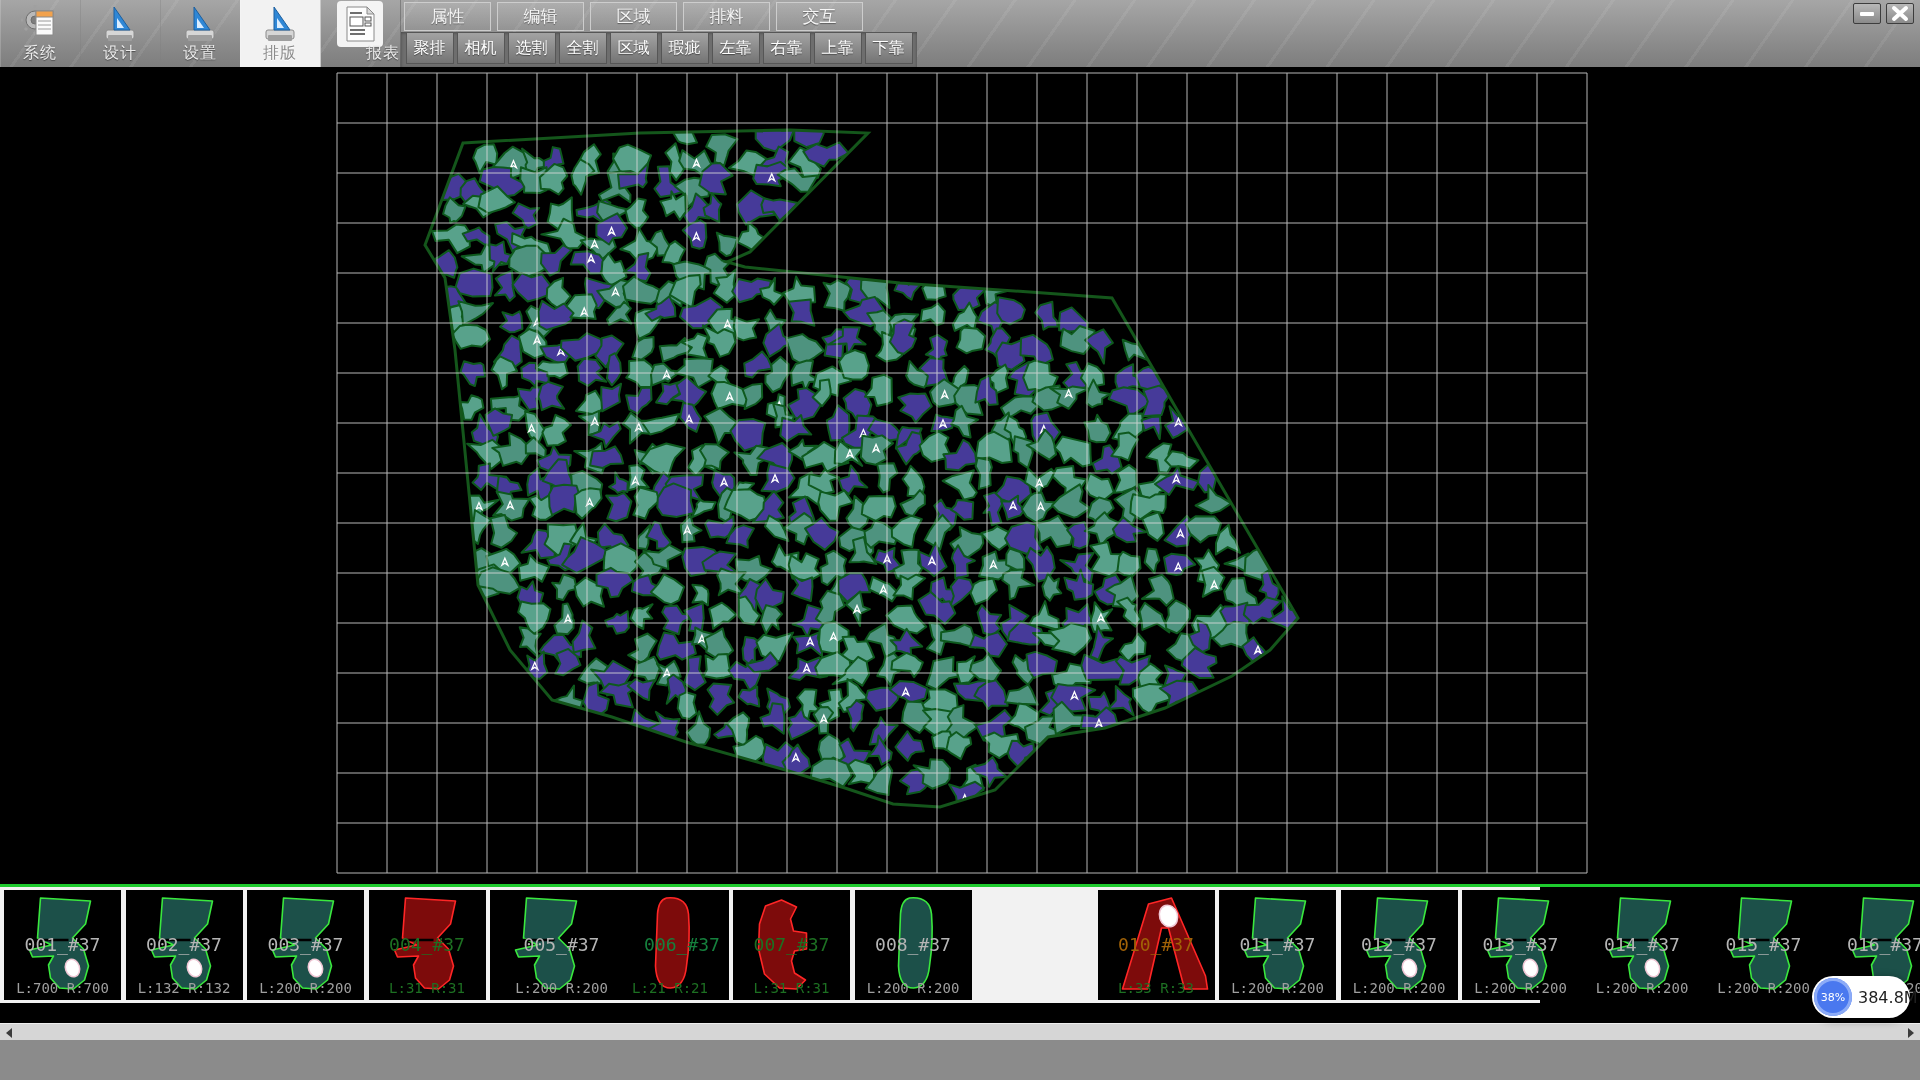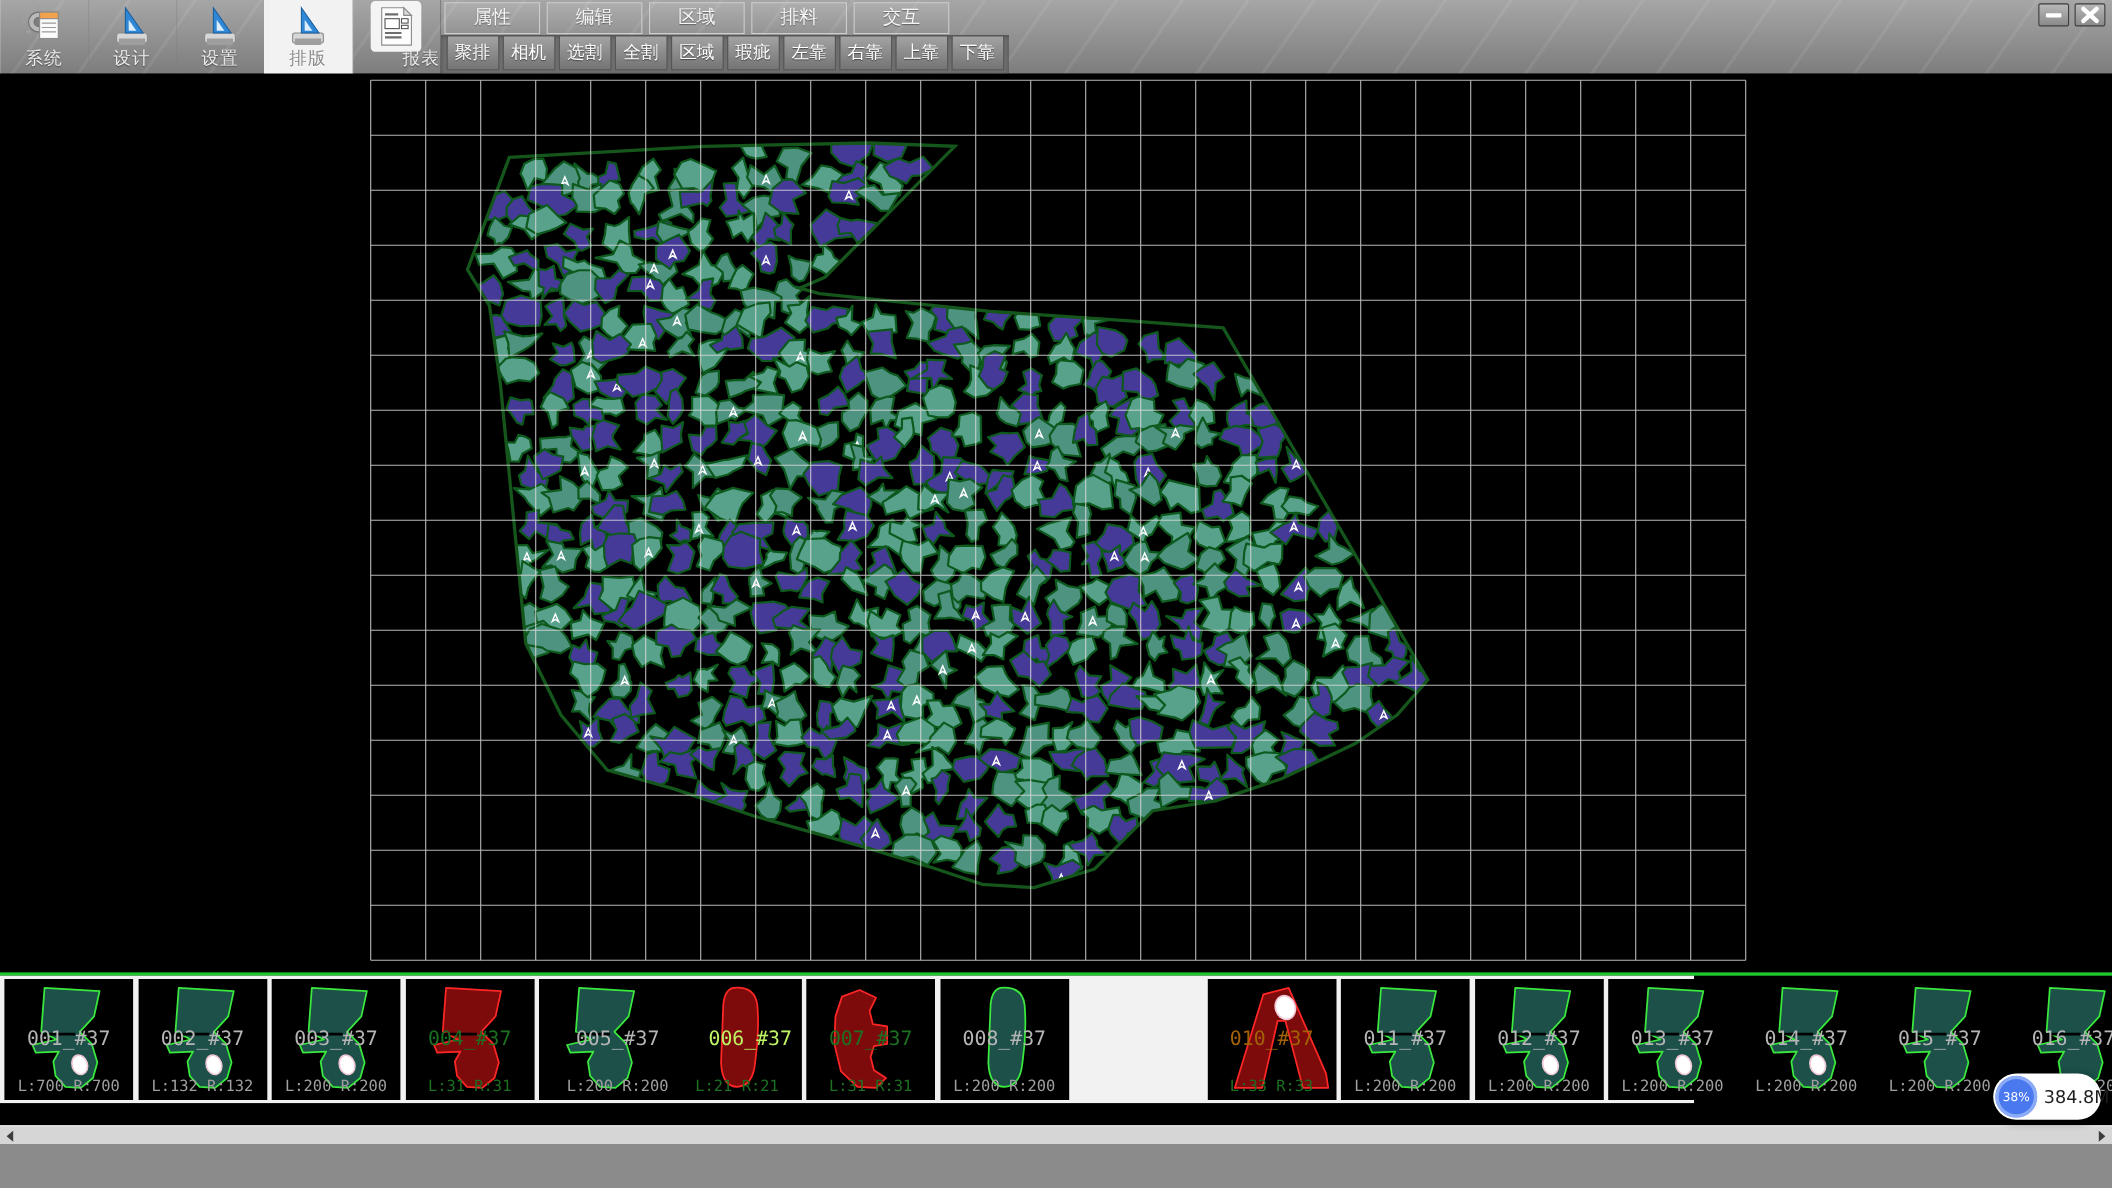--- a/index.html
+++ b/index.html
@@ -868,21 +868,21 @@
         </svg>
         <div class="thumb-label" style="color: rgb(181, 181, 181);">005_#37</div>
         <div class="thumb-lr" style="color: rgb(159, 159, 159);">L:200 R:200</div>
       </div>
       <div class="thumb-cell" style="left: 611.5px; width: 117px;">
         <svg width="117" height="110" viewBox="0 0 100 110">
           <g transform="translate(8,4)">
             <path d="M38,4 Q58,2 60,20 Q62,45 58,72 Q56,93 42,94 Q28,94 27,72 L29,20 Q30,6 38,4 Z" fill="#7d0b0b" stroke="#ff2626" stroke-width="1.6"></path>
           </g>
         </svg>
-        <div class="thumb-label" style="color: #bef264; padding-left: 24px;">006_#37</div>
+        <div class="thumb-label" style="color: #15803d; padding-left: 24px;">006_#37</div>
         <div class="thumb-lr" style="color: rgb(29, 112, 34);">L:21 R:21</div>
       </div>
       <div class="thumb-cell" style="left: 733px; width: 117px;">
         <svg width="117" height="110" viewBox="0 0 100 110">
           <g transform="translate(8,4)">
             <polygon points="32,6 16,12 10,30 9,55 15,80 30,94 47,95 56,86 45,79 42,67 45,57 57,55 57,39 44,37 41,25 47,13" fill="#7d0b0b" stroke="#ff2626" stroke-width="1.6" stroke-linejoin="round"></polygon>
           </g>
         </svg>
         <div class="thumb-label" style="color: rgb(29, 112, 34);">007_#37</div>
         <div class="thumb-lr" style="color: rgb(29, 112, 34);">L:31 R:31</div>

